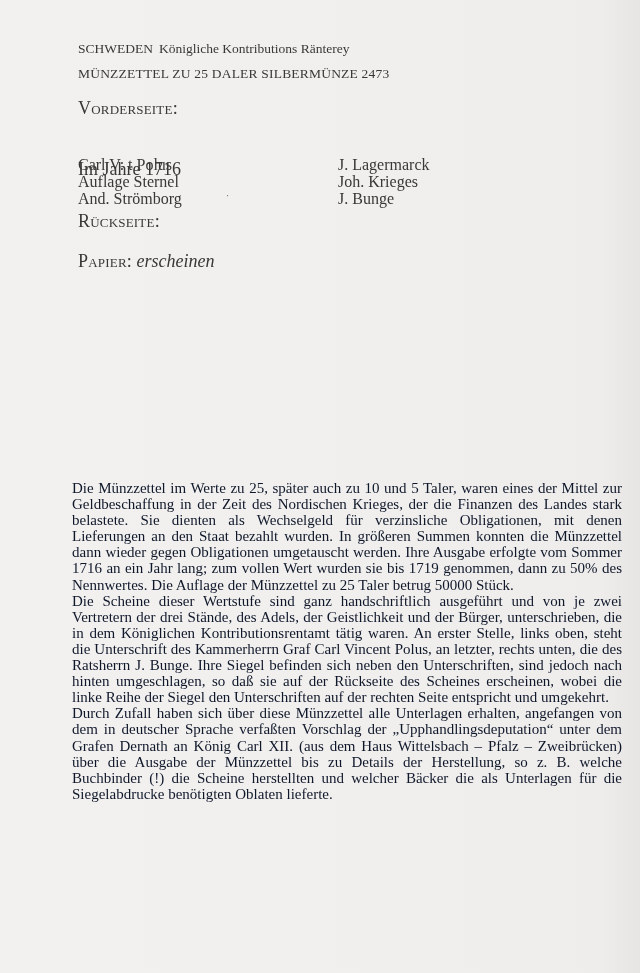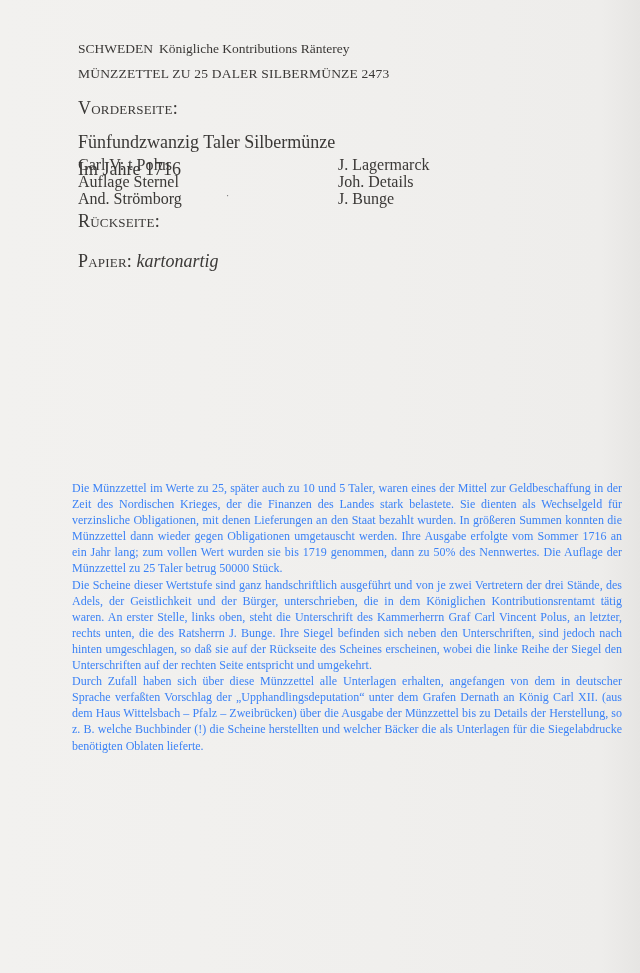--- a/index.html
+++ b/index.html
@@ -30,54 +30,53 @@
     .sigR { left: 326px; }
     .r1 { top: 156px; } .r2 { top: 173px; } .r3 { top: 190px; }
     #dot { left: 214px; top: 190px; font-size: 10px; color: #777; }
 
     #rs-label { left: 66px; top: 213px; }
     #rs-text { left: 66px; top: 232px; }
     #pap { left: 66px; top: 253px; }
 
     #body-text {
       position: absolute; left: 60px; top: 480px; width: 550px;
-      font-size: 12px; line-height: 16.1px; text-align: justify;
+      font-size: 15px; line-height: 16.1px; text-align: justify;
       font-family: "Liberation Serif", "DejaVu Serif", serif;
-      color: #3b82f6;
+      color: #0f172a;
     }
     #body-text p { margin: 0; hyphens: manual; }
     #literatur { left: 60px; top: 847px; font-size: 12.5px; }
   </style>
 </head>
 <body>
 
 <div class="page">
 
   <div id="header-country" class="abs serif">
     <span>SCHWEDEN</span><span class="sub">Königliche Kontributions Ränterey</span>
   </div>
   <div id="header-title" class="abs serif">MÜNZZETTEL ZU 25 DALER SILBERMÜNZE 2473</div>
 
   <div id="vs-label" class="abs serif meta sc">Vorderseite:</div>
   <div id="vs-line1" class="abs serif meta">Im Jahre 1716</div>
-  <div id="vs-line2" class="abs serif meta">Fünfundzwanzig Taler Silbermünze</div>
 
   <div class="abs serif sig sigL r1">Carl V: t Polus</div>
   <div class="abs serif sig sigL r2">Auflage Sternel</div>
   <div class="abs serif sig sigL r3">And. Strömborg</div>
   <div id="dot" class="abs">·</div>
   <div class="abs serif sig sigR r1">J. Lagermarck</div>
-  <div class="abs serif sig sigR r2">Joh. Details</div>
+  <div class="abs serif sig sigR r2">Joh. Krieges</div>
   <div class="abs serif sig sigR r3">J. Bunge</div>
 
   <div id="rs-label" class="abs serif meta sc">Rückseite:</div>
 
   <div id="pap" class="abs serif meta">
     <span class="sc">Papier:</span>
-    <span class="it">kartonartig</span>
+    <span class="it">erscheinen</span>
   </div>
 
   <div id="body-text">
     <p>Die Münzzettel im Werte zu 25, später auch zu 10 und 5 Taler, waren eines der Mittel zur Geldbeschaffung in der Zeit des Nordischen Krieges, der die Finanzen des Landes stark belastete. Sie dienten als Wechselgeld für verzinsliche Obligationen, mit denen Lieferungen an den Staat bezahlt wurden. In größeren Summen konnten die Münzzettel dann wieder gegen Obligationen umgetauscht werden. Ihre Ausgabe erfolgte vom Sommer 1716 an ein Jahr lang; zum vollen Wert wurden sie bis 1719 genommen, dann zu 50% des Nennwertes. Die Auflage der Münzzettel zu 25 Taler betrug 50000 Stück.</p>
     <p>Die Scheine dieser Wertstufe sind ganz handschriftlich ausgeführt und von je zwei Vertretern der drei Stände, des Adels, der Geistlichkeit und der Bürger, unterschrieben, die in dem Königlichen Kontributionsrentamt tätig waren. An erster Stelle, links oben, steht die Unterschrift des Kammerherrn Graf Carl Vincent Polus, an letzter, rechts unten, die des Ratsherrn J. Bunge. Ihre Siegel befinden sich neben den Unterschriften, sind jedoch nach hinten umgeschlagen, so daß sie auf der Rückseite des Scheines erscheinen, wobei die linke Reihe der Siegel den Unterschriften auf der rechten Seite entspricht und umgekehrt.</p>
     <p>Durch Zufall haben sich über diese Münzzettel alle Unterlagen erhalten, angefangen von dem in deutscher Sprache verfaßten Vorschlag der „Upphandlingsdeputation“ unter dem Grafen Dernath an König Carl XII. (aus dem Haus Wittelsbach – Pfalz – Zweibrücken) über die Ausgabe der Münzzettel bis zu Details der Herstellung, so z. B. welche Buchbinder (!) die Scheine herstellten und welcher Bäcker die als Unterlagen für die Siegelabdrucke benötigten Oblaten lieferte.</p>
   </div>
 
 
 </div>

